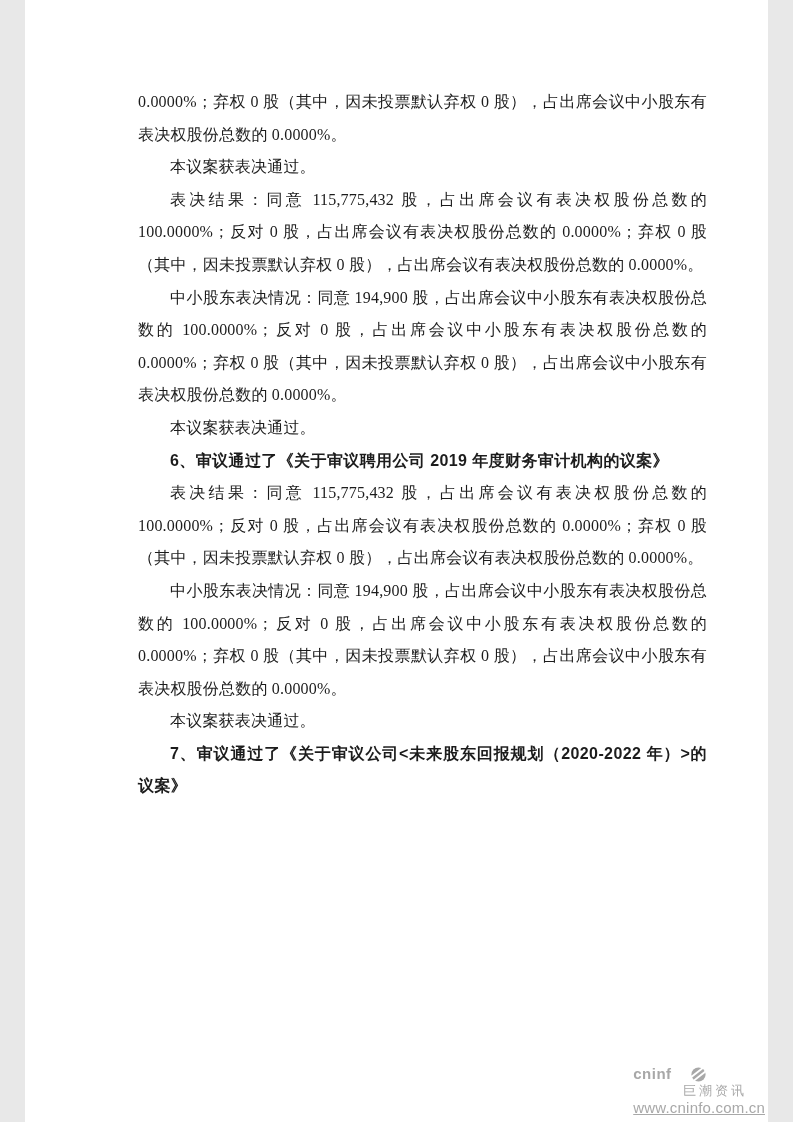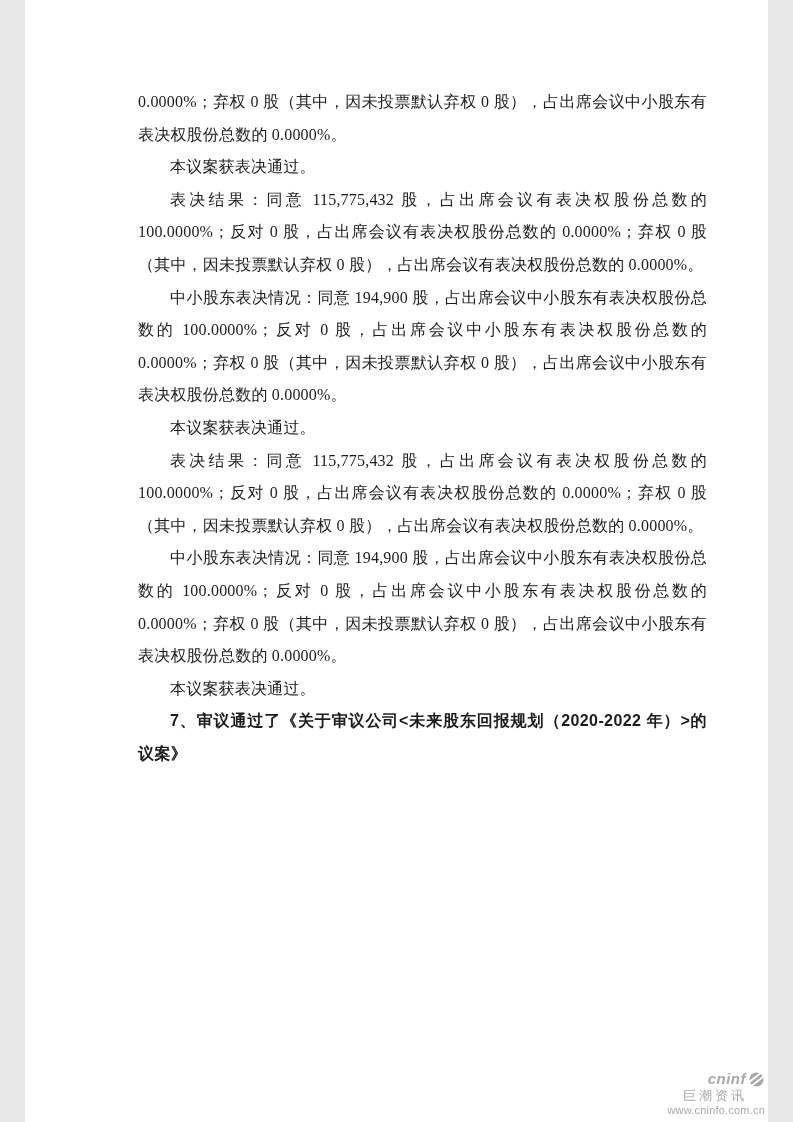--- a/index.html
+++ b/index.html
@@ -45,51 +45,52 @@
     right: 3px;
     bottom: 6px;
     text-align: right;
     font-family: "Liberation Sans", "DejaVu Sans", sans-serif;
     line-height: 1.1;
     user-select: none;
   }
   .logo-row {
     display: flex;
     align-items: center;
-    justify-content: flex-end;
-    gap: 2px;
-    font-style: italic;
+    justify-content: flex-start;
+    gap: 18px;
   }
   .logo-text {
     font-weight: bold;
     font-size: 15px;
     letter-spacing: 0.5px;
   }
   .logo-swirl { display: block; }
   .logo-cn {
     font-size: 13px;
     letter-spacing: 3px;
     margin: 1px 18px 1px 0;
   }
   .logo-url {
-    font-size: 11px;
+    font-size: 15px;
     letter-spacing: 0.2px;
+    text-decoration: underline;
   }
 </style>
 </head>
 <body>
 
 <div class="page">
 
   <div class="content">
     <p class="para-continuation">0.0000%；弃权 0 股（其中，因未投票默认弃权 0 股），占出席会议中小股东有表决权股份总数的 0.0000%。</p>
     <p class="para-body">本议案获表决通过。</p>
     <p class="para-body">表决结果：同意 115,775,432 股，占出席会议有表决权股份总数的 100.0000%；反对 0 股，占出席会议有表决权股份总数的 0.0000%；弃权 0 股（其中，因未投票默认弃权 0 股），占出席会议有表决权股份总数的 0.0000%。</p>
     <p class="para-body">中小股东表决情况：同意 194,900 股，占出席会议中小股东有表决权股份总数的 100.0000%；反对 0 股，占出席会议中小股东有表决权股份总数的 0.0000%；弃权 0 股（其中，因未投票默认弃权 0 股），占出席会议中小股东有表决权股份总数的 0.0000%。</p>
     <p class="para-body">本议案获表决通过。</p>
+    <p class="para-heading">6、审议通过了《关于审议聘用公司 2019 年度财务审计机构的议案》</p>
     <p class="para-body">表决结果：同意 115,775,432 股，占出席会议有表决权股份总数的 100.0000%；反对 0 股，占出席会议有表决权股份总数的 0.0000%；弃权 0 股（其中，因未投票默认弃权 0 股），占出席会议有表决权股份总数的 0.0000%。</p>
     <p class="para-body">中小股东表决情况：同意 194,900 股，占出席会议中小股东有表决权股份总数的 100.0000%；反对 0 股，占出席会议中小股东有表决权股份总数的 0.0000%；弃权 0 股（其中，因未投票默认弃权 0 股），占出席会议中小股东有表决权股份总数的 0.0000%。</p>
     <p class="para-body">本议案获表决通过。</p>
     <p class="para-heading">7、审议通过了《关于审议公司&lt;未来股东回报规划（2020-2022 年）&gt;的议案》</p>
   </div>
 
   <div class="footer" style="color:#a8a8a8;">
     <div class="logo-row">
       <span class="logo-text">cninf</span>
       <svg class="logo-swirl" width="17" height="17" viewBox="0 0 24 24" aria-hidden="true">

